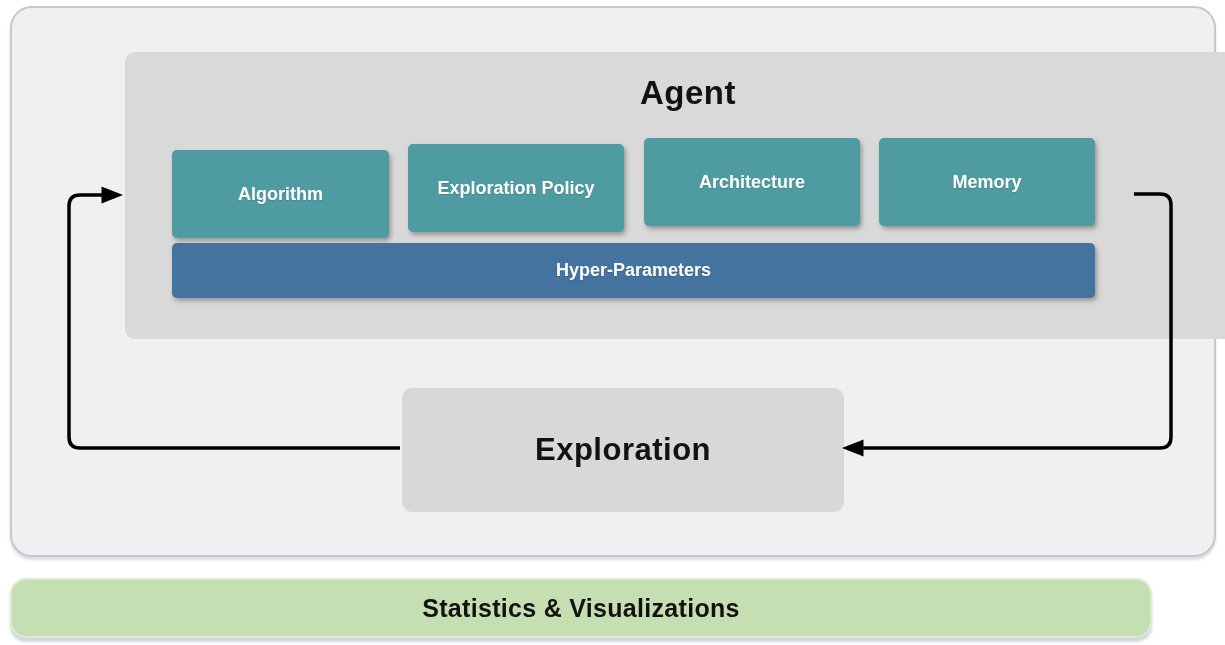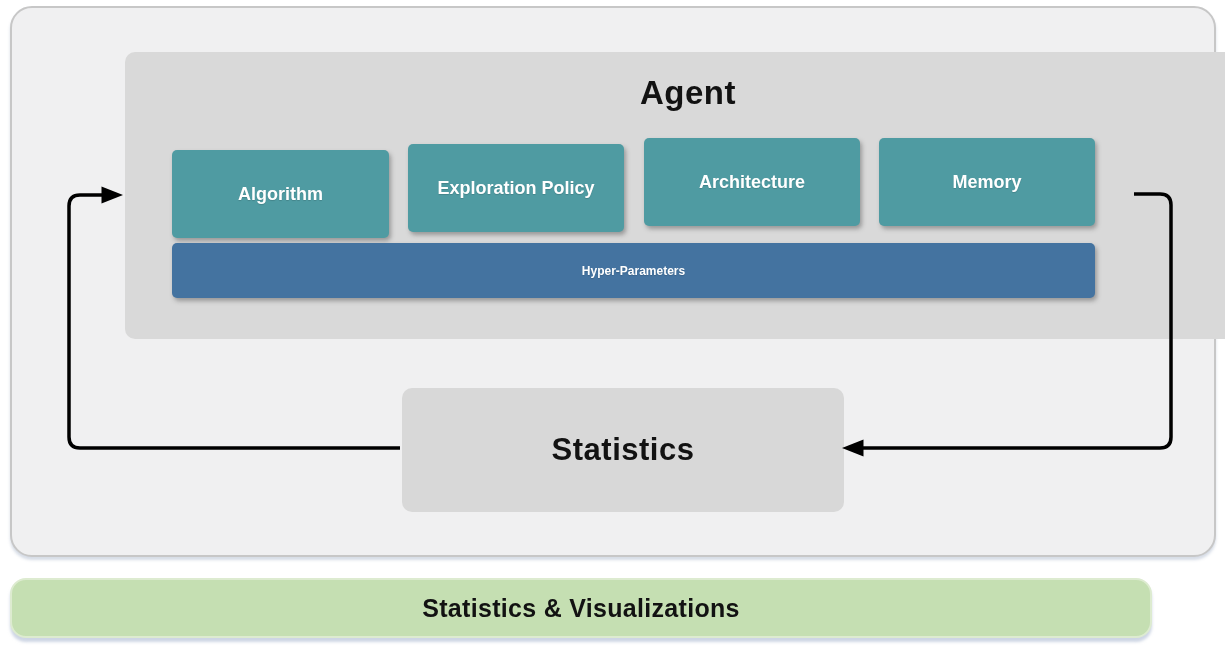--- a/index.html
+++ b/index.html
@@ -52,21 +52,21 @@
   .component.c2 { left: 519px; width: 216px; }
   .component.c3 { left: 754px; width: 216px; }
   .hyper-bar {
     position: absolute;
     left: 47px; top: 191px;
     width: 923px; height: 55px;
     background: #4473a0;
     border-radius: 5px;
     box-shadow: 2px 3px 4px rgba(90,90,90,0.5);
     display: flex; align-items: center; justify-content: center;
-    color: #ffffff; font-size: 12px; font-weight: bold;
+    color: #ffffff; font-size: 18px; font-weight: bold;
     text-shadow: 0 1px 1px rgba(0,0,0,0.15);
   }
   .environment-box {
     position: absolute;
     left: 400px; top: 386px;
     width: 442px; height: 124px;
     background: #d8d8d8;
     border-radius: 10px;
     display: flex; align-items: center; justify-content: center;
     color: #121212; font-size: 31px; font-weight: bold;
@@ -107,21 +107,21 @@
 
     <div class="agent-box" style="left:113px; top:44px;">
       <div class="agent-title">Agent</div>
       <div class="component c0">Algorithm</div>
       <div class="component c1">Exploration Policy</div>
       <div class="component c2">Architecture</div>
       <div class="component c3">Memory</div>
       <div class="hyper-bar">Hyper-Parameters</div>
     </div>
 
-    <div class="environment-box" style="left:390px; top:380px;">Statistics</div>
+    <div class="environment-box" style="left:390px; top:380px;">Exploration</div>
 
   </div>
 
   <svg class="arrows" viewBox="0 0 1225 645" xmlns="http://www.w3.org/2000/svg">
 
     <path class="arrow-line" d="M 400 448 L 80 448 Q 69 448 69 437 L 69 206 Q 69 195 80 195 L 104 195"></path>
     <polygon class="arrow-head" points="123,195 101.5,186.5 101.5,203.5"></polygon>
 
     <path class="arrow-line" d="M 1134 194 L 1160 194 Q 1171 194 1171 205 L 1171 437 Q 1171 448 1160 448 L 862 448"></path>
     <polygon class="arrow-head" points="842,448 863.5,439.5 863.5,456.5"></polygon>

